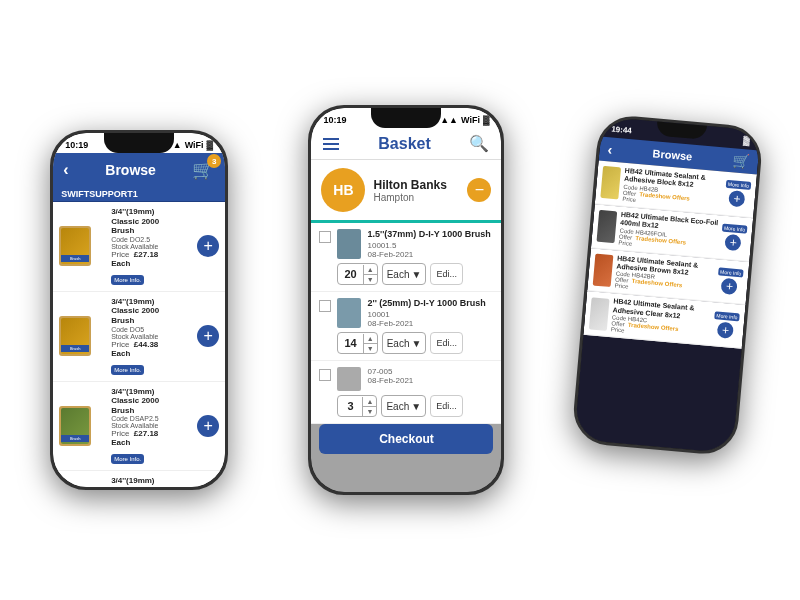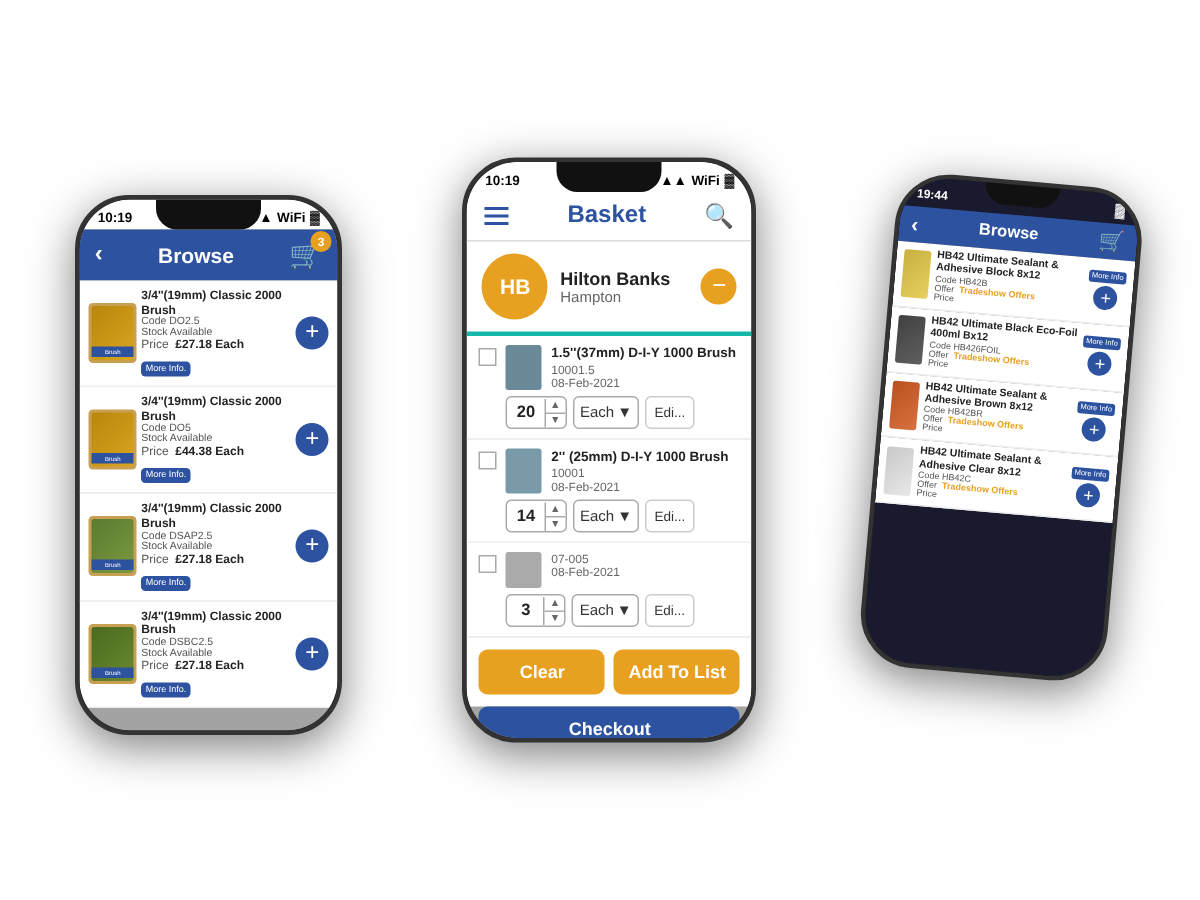--- a/index.html
+++ b/index.html
@@ -150,21 +150,21 @@
       padding: 2px 8px;
       border-bottom: 1px solid #1e3d80;
     }
 
     
     .product-item {
       display: flex;
       align-items: center;
       padding: 5px 6px;
       border-bottom: 1px solid #eee;
-      gap: 3px;
+      gap: 20px;
       background: #fff;
     }
 
     .product-thumb {
       width: 32px;
       height: 40px;
       background: #c9a052;
       border-radius: 3px;
       flex-shrink: 0;
       display: flex;
@@ -594,20 +594,23 @@
         </div>
       </div>
       <div class="header-bar">
         <span class="back-arrow">‹</span>
         <span class="title">Browse</span>
         <div class="basket-icon">
           🛒
           <div class="basket-badge">3</div>
         </div>
       </div>
+      <div class="account-bar">
+        <span>SWIFTSUPPORT1</span>
+      </div>
 
       <div class="product-item">
         <div class="product-thumb">
           <div class="product-thumb-inner">
             <div class="product-thumb-label">Brush</div>
           </div>
         </div>
         <div class="product-info">
           <div class="product-name">3/4''(19mm) Classic 2000 Brush</div>
           <div class="product-code">Code  DO2.5</div>
@@ -773,24 +776,20 @@
             </div>
           </div>
           <div class="unit-select">
             <span>Each</span>
             <span>▼</span>
           </div>
           <div class="edit-btn">Edi...</div>
         </div>
       </div>
 
-      <div class="basket-actions">
-        <button class="btn-clear">Clear</button>
-        <button class="btn-add-list">Add To List</button>
-      </div>
       <button class="btn-checkout" style="width: calc(100% - 16px);">Checkout</button>
 
     </div>
   </div>
 
   <div class="phone phone-right">
     <div class="phone-screen dark-status">
       <div class="notch" style="width:50px; height:14px;"></div>
       <div class="status-bar" style="background:#1a1a2e; color:#fff; font-size:8px; padding:2px 10px 0;">
         <span>19:44</span>

